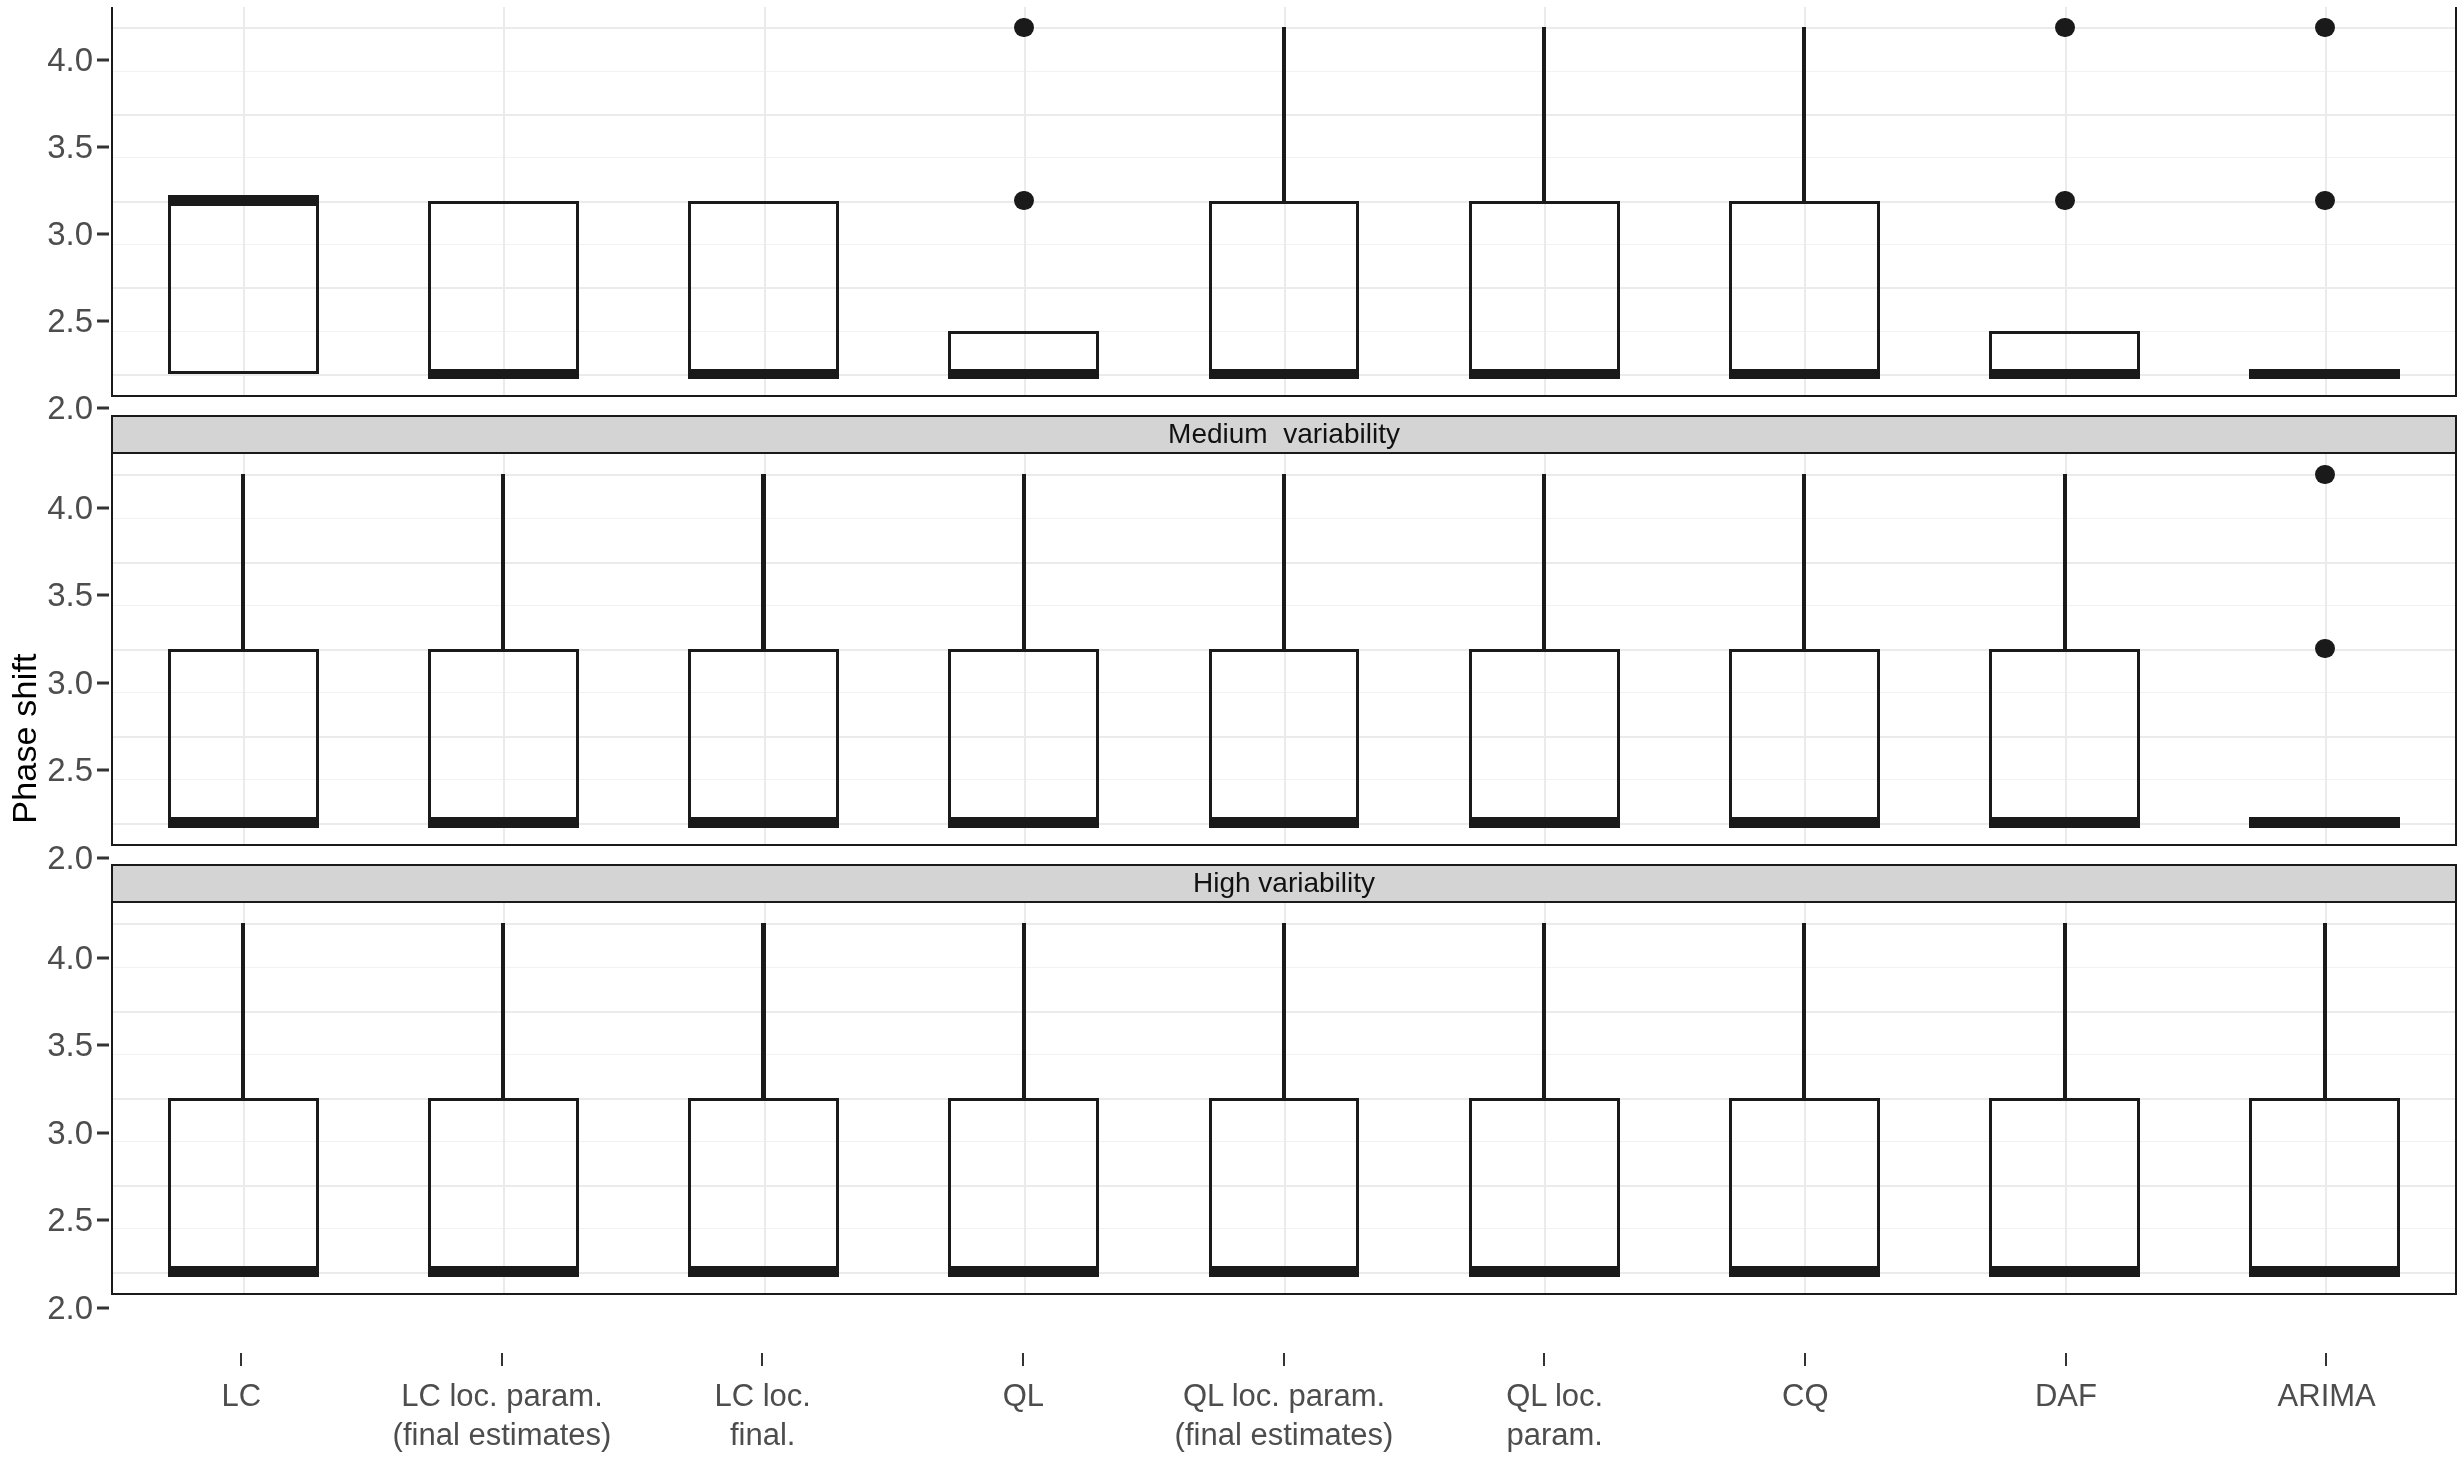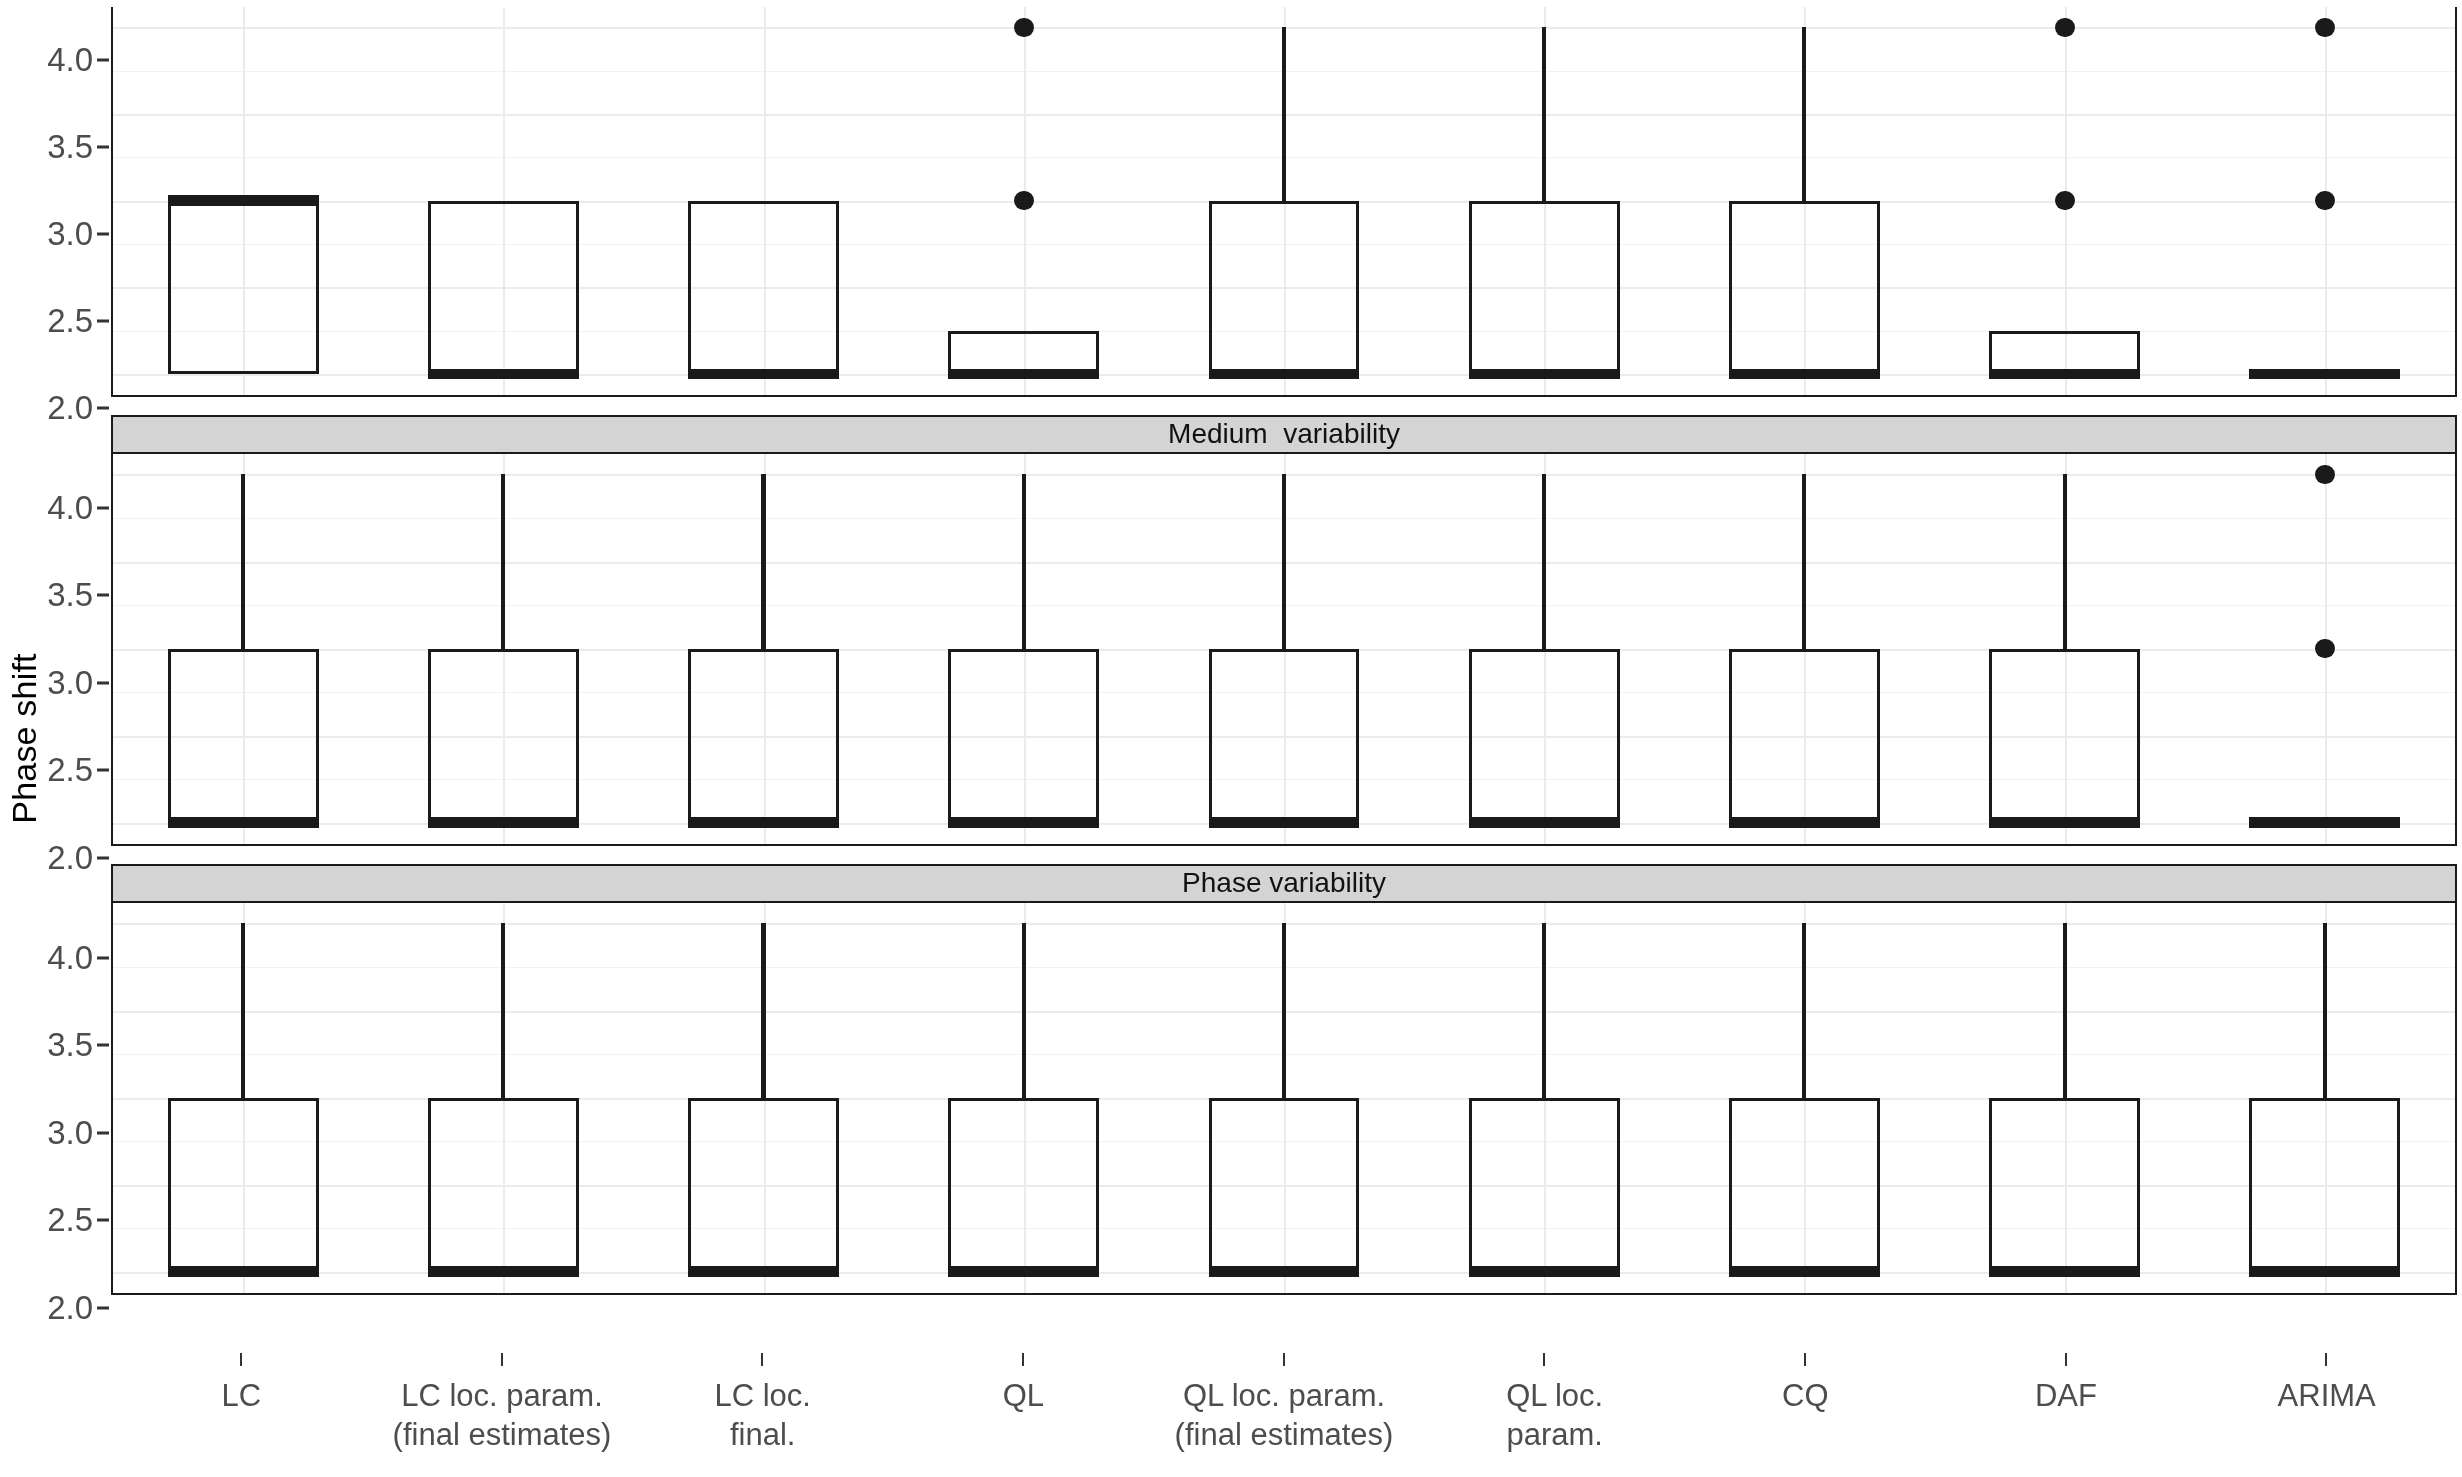--- a/index.html
+++ b/index.html
@@ -310,21 +310,21 @@
             <div class="flat" style="left: 21%; width: 58%; top: calc(94.6429% - 5.3px);"></div>
             <div class="outlier" style="left: 50%; top: 50%;"></div>
             <div class="outlier" style="left: 50%; top: 5.35714%;"></div>
           </div>
         </div>
     </div>
 
     <div class="spacer"></div>
 
     <div class="panel-wrap">
-      <div class="strip">Phase variability</div>
+      <div class="strip">High variability</div>
       <div class="panel p3">
           <div class="gridminor" style="top: 83.4821%;"></div>
           <div class="gridminor" style="top: 61.1607%;"></div>
           <div class="gridminor" style="top: 38.8393%;"></div>
           <div class="gridminor" style="top: 16.5179%;"></div>
           <div class="gridmajor" style="top: 94.6429%;"></div>
           <div class="gridmajor" style="top: 72.3214%;"></div>
           <div class="gridmajor" style="top: 50%;"></div>
           <div class="gridmajor" style="top: 27.6786%;"></div>
           <div class="gridmajor" style="top: 5.35714%;"></div>

